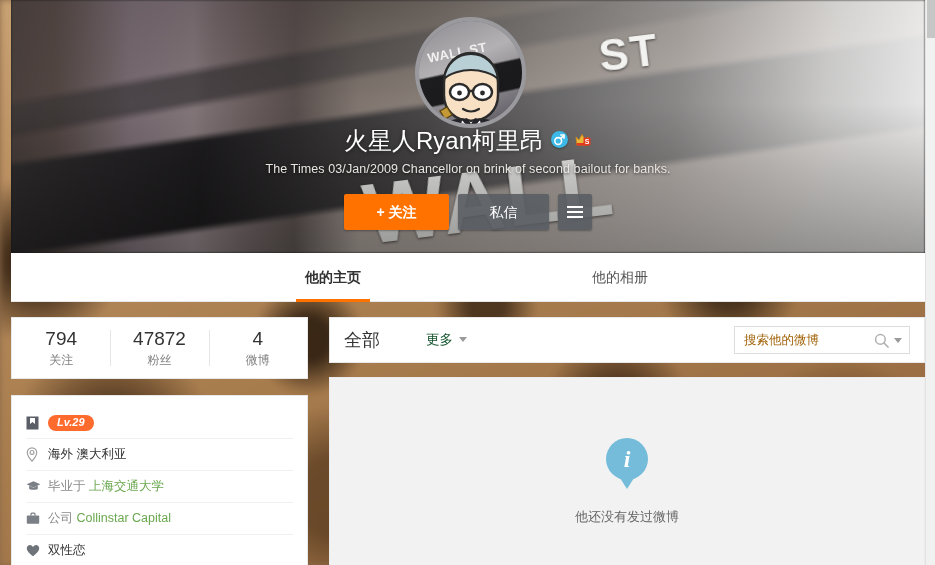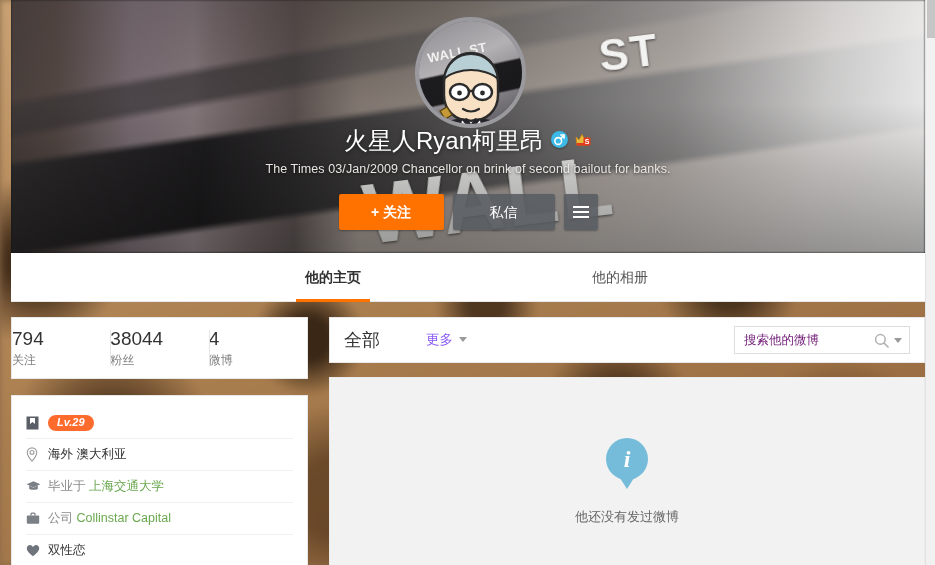--- a/index.html
+++ b/index.html
@@ -188,21 +188,21 @@
   }
   .btn-follow {
     width: 105px;
     background: #ff7200;
     color: #fff;
     font-weight: bold;
     box-shadow: 0 1px 2px rgba(0,0,0,.3);
   }
   .btn-follow .plus { font-weight: bold; margin-right: 4px; }
   .btn-msg {
-    width: 102px;
+    width: 91px;
     margin-left: 9px;
     background: rgba(88,92,98,.88);
     color: #fff;
     box-shadow: 0 1px 2px rgba(0,0,0,.3);
   }
   .btn-more {
     width: 34px;
     margin-left: 9px;
     background: rgba(88,92,98,.88);
     box-shadow: 0 1px 2px rgba(0,0,0,.3);
@@ -245,21 +245,21 @@
 
   .col-left { position: absolute; left: 0; top: 0; width: 297px; }
   .col-right { position: absolute; left: 318px; top: 0; width: 596px; }
 
   .card { background: #fff; border: 1px solid #e8e8e8; box-sizing: border-box; }
 
   
   .stats { height: 62px; display: flex; }
   .stat {
     flex: 1;
-    text-align: left;
+    text-align: center;
     padding-top: 9px;
     box-sizing: border-box;
     cursor: pointer;
     position: relative;
   }
   .stat + .stat::before {
     content: ""; position: absolute; left: 0; top: 12px;
     width: 1px; height: 36px; background: #e6e6e6;
   }
   .stat-num { font-size: 19px; color: #333; line-height: 24px; }
@@ -304,40 +304,40 @@
     align-items: center;
     padding: 0 14px;
     box-sizing: border-box;
   }
   .feed-filter {
     font-size: 18px;
     color: #333;
     margin-right: 46px;
     cursor: pointer;
   }
-  .feed-more { font-size: 13.5px; color: #8b5cf6; cursor: pointer; }
+  .feed-more { font-size: 13.5px; color: #14532d; cursor: pointer; }
   .caret-down {
     display: inline-block;
     margin-left: 6px;
     border-left: 4px solid transparent;
     border-right: 4px solid transparent;
     border-top: 5px solid #9a9a9a;
     vertical-align: 2px;
   }
   .searchbox {
     margin-left: auto;
     width: 176px; height: 28px;
     border: 1px solid #ddd;
     background: #fff;
     box-sizing: border-box;
     display: flex; align-items: center;
     padding: 0 7px 0 9px;
     cursor: text;
   }
-  .searchbox .ph { flex: 1; font-size: 12.5px; color: #701a75; }
+  .searchbox .ph { flex: 1; font-size: 12.5px; color: #a16207; }
   .searchbox .mag { color: #b0b0b0; margin-right: 5px; display:flex; }
   .searchbox .sc {
     border-left: 4px solid transparent;
     border-right: 4px solid transparent;
     border-top: 5px solid #9a9a9a;
   }
 
   
   .feedpanel {
     margin-top: 14px;
@@ -463,21 +463,21 @@
   <div class="main">
 
     <div class="col-left">
 
       <div class="card stats">
         <div class="stat">
           <div class="stat-num">794</div>
           <div class="stat-label">关注</div>
         </div>
         <div class="stat">
-          <div class="stat-num">38044</div>
+          <div class="stat-num">47872</div>
           <div class="stat-label">粉丝</div>
         </div>
         <div class="stat">
           <div class="stat-num">4</div>
           <div class="stat-label">微博</div>
         </div>
       </div>
 
       <div class="card infolist">
 

